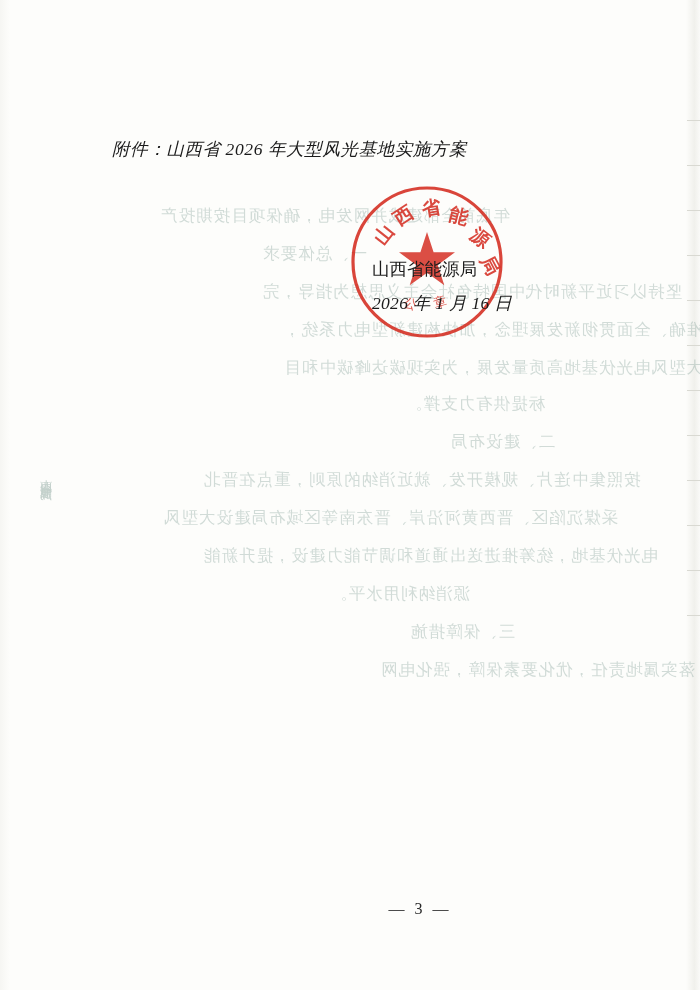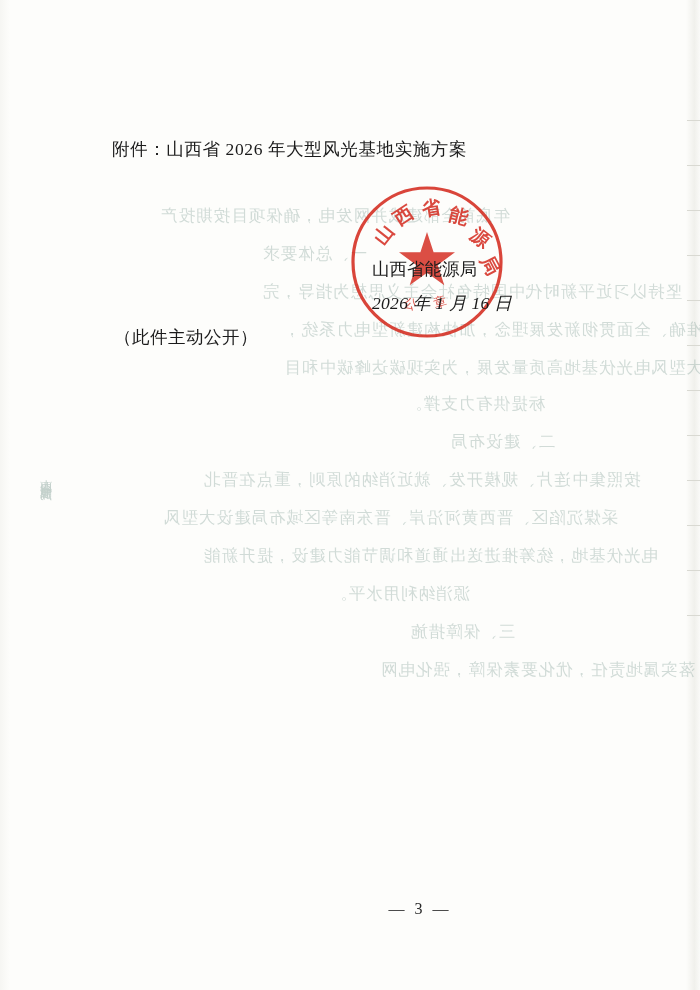--- a/index.html
+++ b/index.html
@@ -62,20 +62,21 @@
   }
 
   .attachment-line {
     position: absolute;
     left: 112px;
     top: 137px;
     font-size: 17.5px;
     letter-spacing: 0.6px;
     color: #1b1b1b;
     white-space: nowrap;
+    font-style: italic;
   }
 
   .signer-block {
     position: absolute;
     left: 372px;
     top: 252px;
     font-size: 17.5px;
     line-height: 34px;
     color: #1b1b1b;
     white-space: nowrap;
@@ -204,21 +205,20 @@
           <text transform="translate(88,126) rotate(-16)">章</text>
         </g>
       </svg>
     </div>
 
     <div class="signer-block">
       <div>山西省能源局</div>
       <div class="signer-date">2026 年 1 月 16 日</div>
     </div>
 
-    <div class="public-note">（此件主动公开）</div>
 
     <div class="page-number">
       <span class="pn-inner">— 3 —</span>
     </div>
   </div>
 
   <div class="paper-edge-left"></div>
   <div class="paper-edge-right"></div>
   <div class="edge-marks">
     <i></i>

